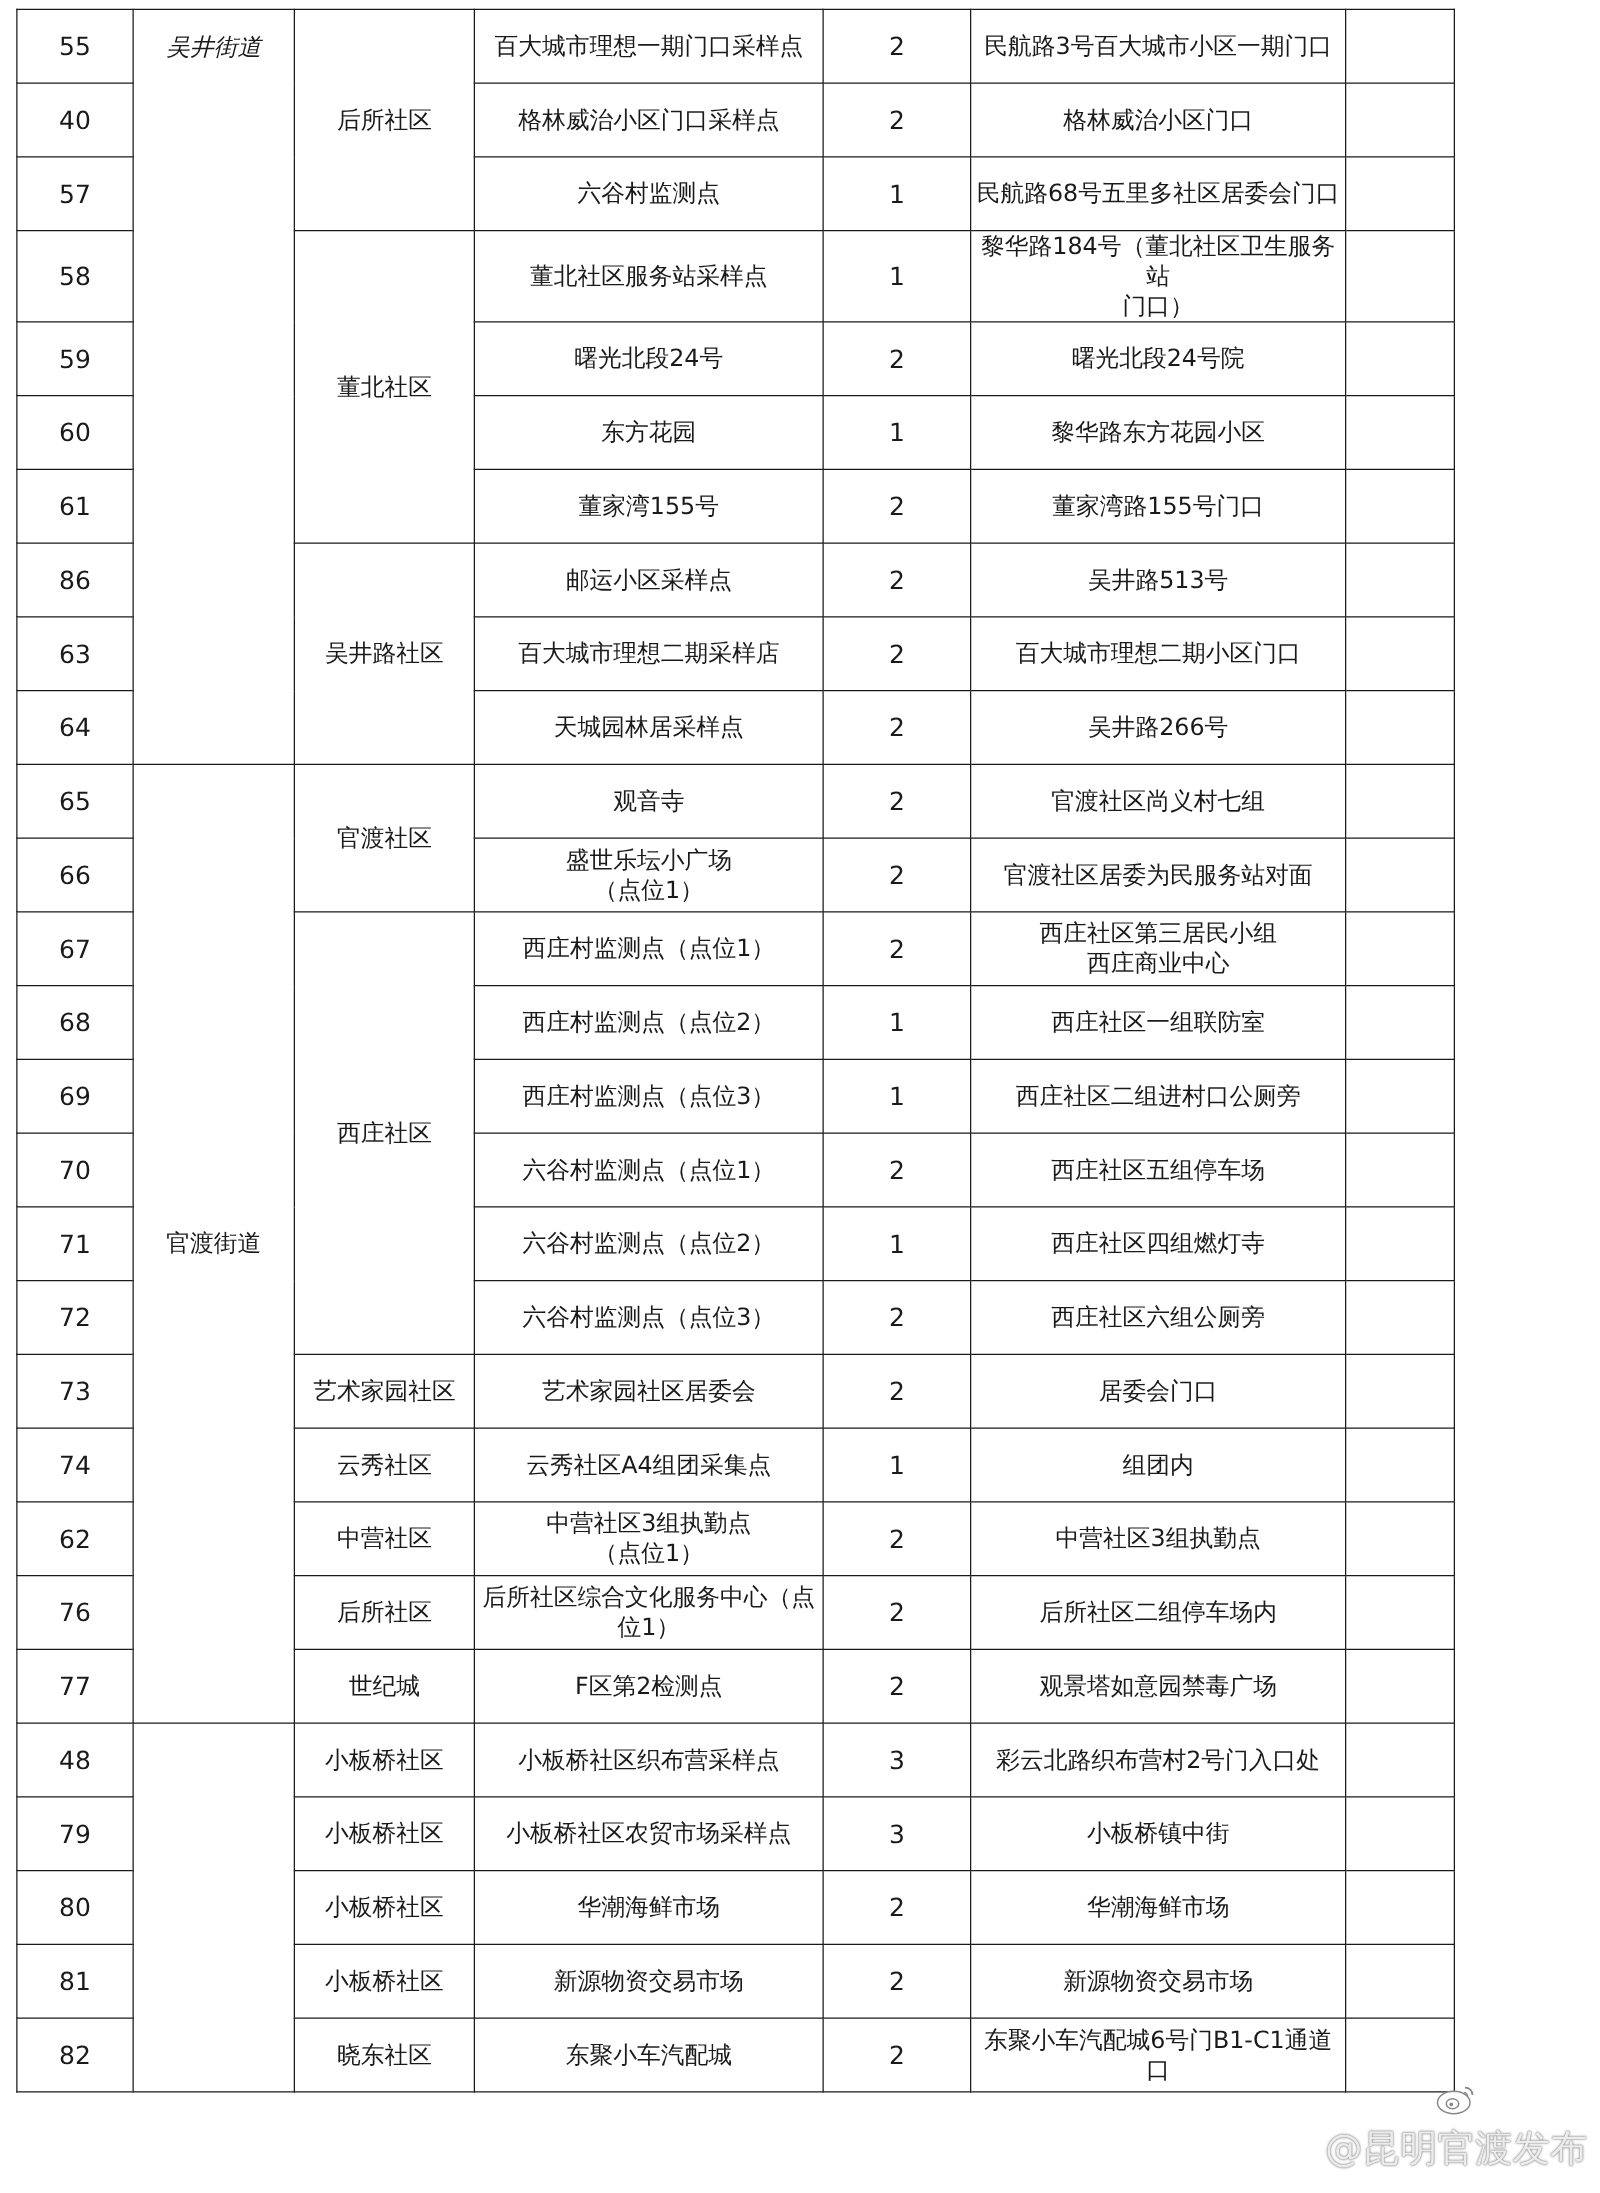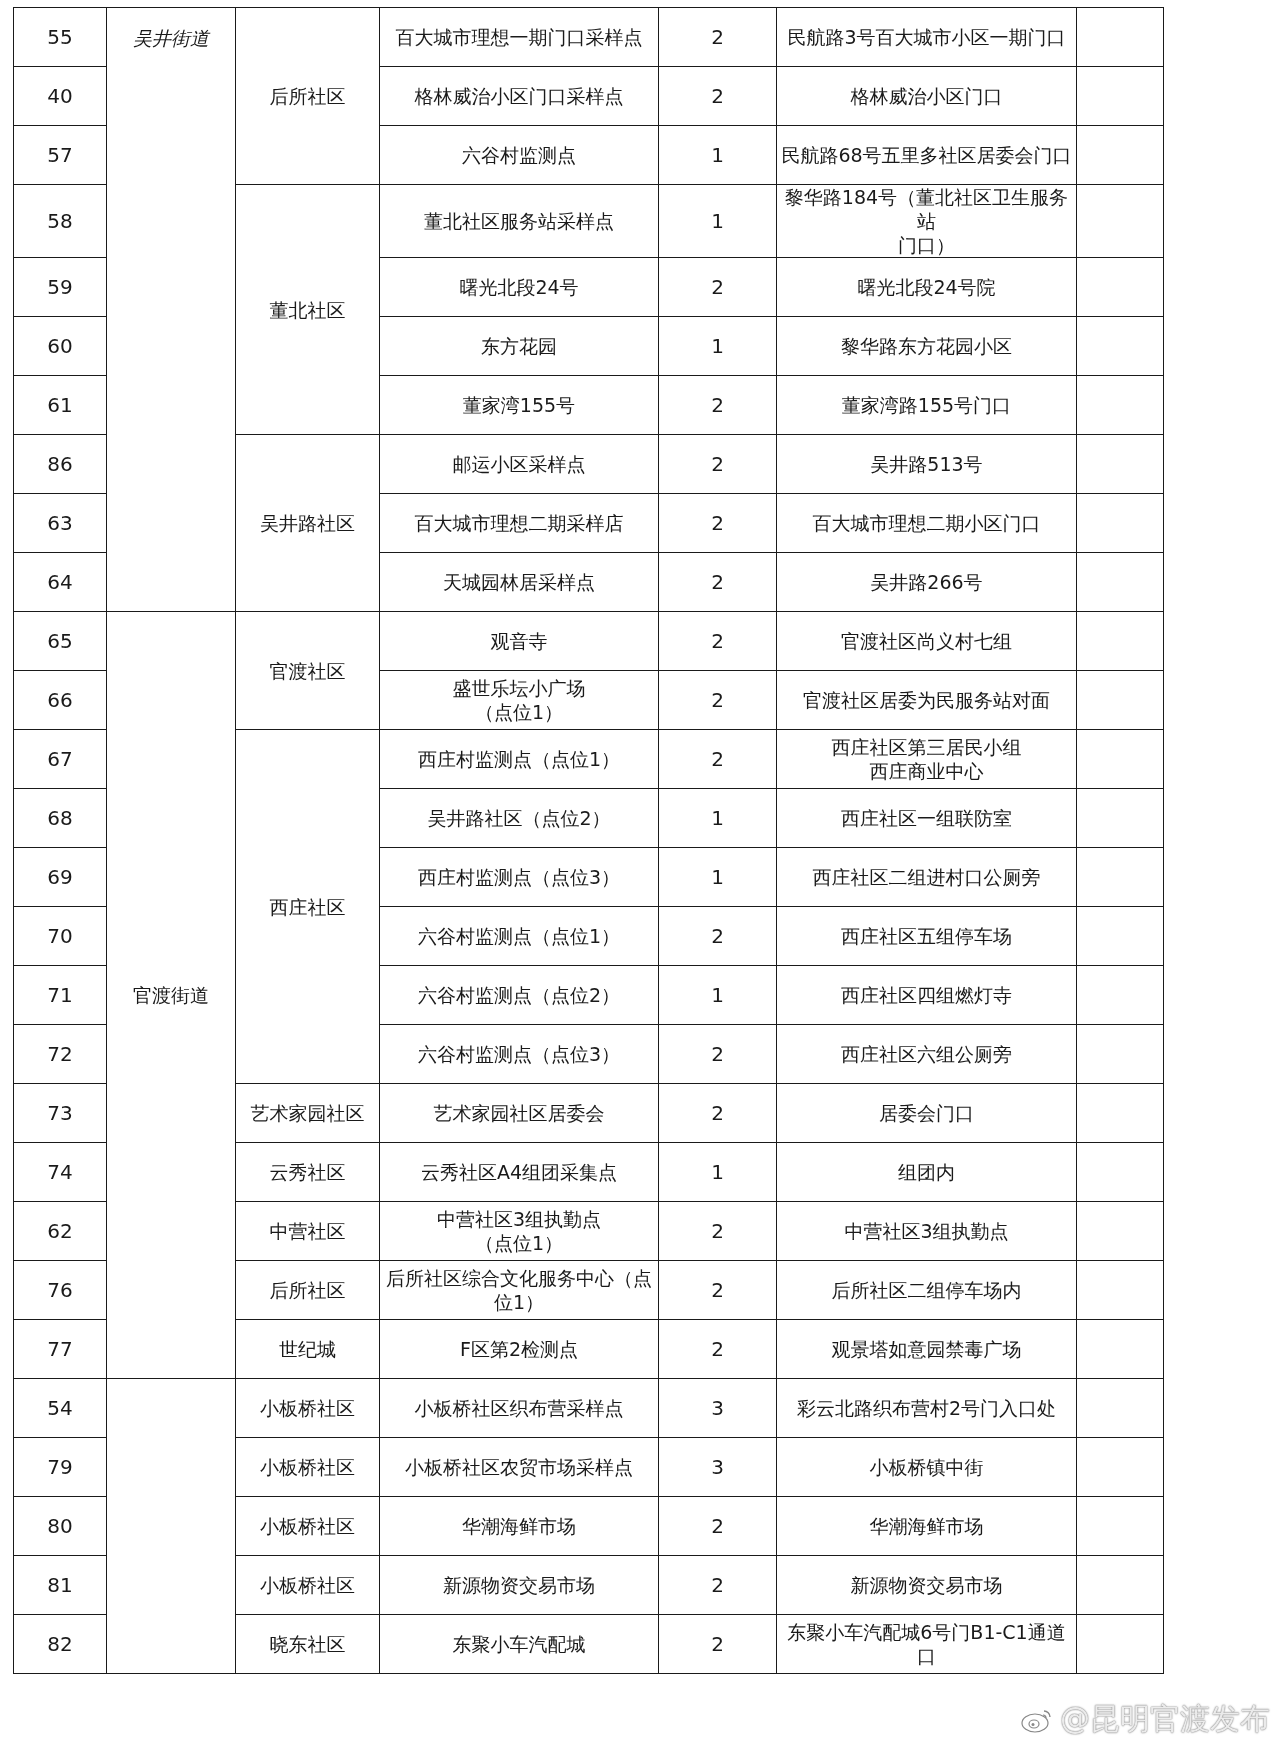--- a/index.html
+++ b/index.html
@@ -55,20 +55,21 @@
     position: absolute;
     right: 10px;
     bottom: 14px;
     display: flex;
     align-items: center;
     gap: 6px;
     font-size: 30px;
     color: rgba(255,255,255,0.85);
     text-shadow: 0 0 2px rgba(120,120,120,0.9), 0 0 1px rgba(80,80,80,0.8);
     pointer-events: none;
+    flex-direction: column;
   }
   .watermark .weibo-icon {
     width: 34px;
     height: 28px;
     display: inline-block;
   }
 </style>
 </head>
 <body>
 
@@ -190,21 +191,21 @@
       <td class="num">67</td>
       <td rowspan="6">西庄社区</td>
       <td>西庄村监测点（点位1）</td>
       <td class="num">2</td>
       <td><span>西庄社区第三居民小组</span><br><span>西庄商业中心</span></td>
       <td></td>
     </tr>
 
     <tr>
       <td class="num">68</td>
-      <td>吴井路社区（点位2）</td>
+      <td>西庄村监测点（点位2）</td>
       <td class="num">1</td>
       <td>西庄社区一组联防室</td>
       <td></td>
     </tr>
 
     <tr>
       <td class="num">69</td>
       <td>西庄村监测点（点位3）</td>
       <td class="num">1</td>
       <td>西庄社区二组进村口公厕旁</td>
@@ -274,21 +275,21 @@
     <tr>
       <td class="num">77</td>
       <td>世纪城</td>
       <td>F区第2检测点</td>
       <td class="num">2</td>
       <td>观景塔如意园禁毒广场</td>
       <td></td>
     </tr>
 
     <tr>
-      <td class="num">54</td>
+      <td class="num">48</td>
       <td class="street" rowspan="5"></td>
       <td>小板桥社区</td>
       <td>小板桥社区织布营采样点</td>
       <td class="num">3</td>
       <td>彩云北路织布营村2号门入口处</td>
       <td></td>
     </tr>
 
     <tr>
       <td class="num">79</td>

